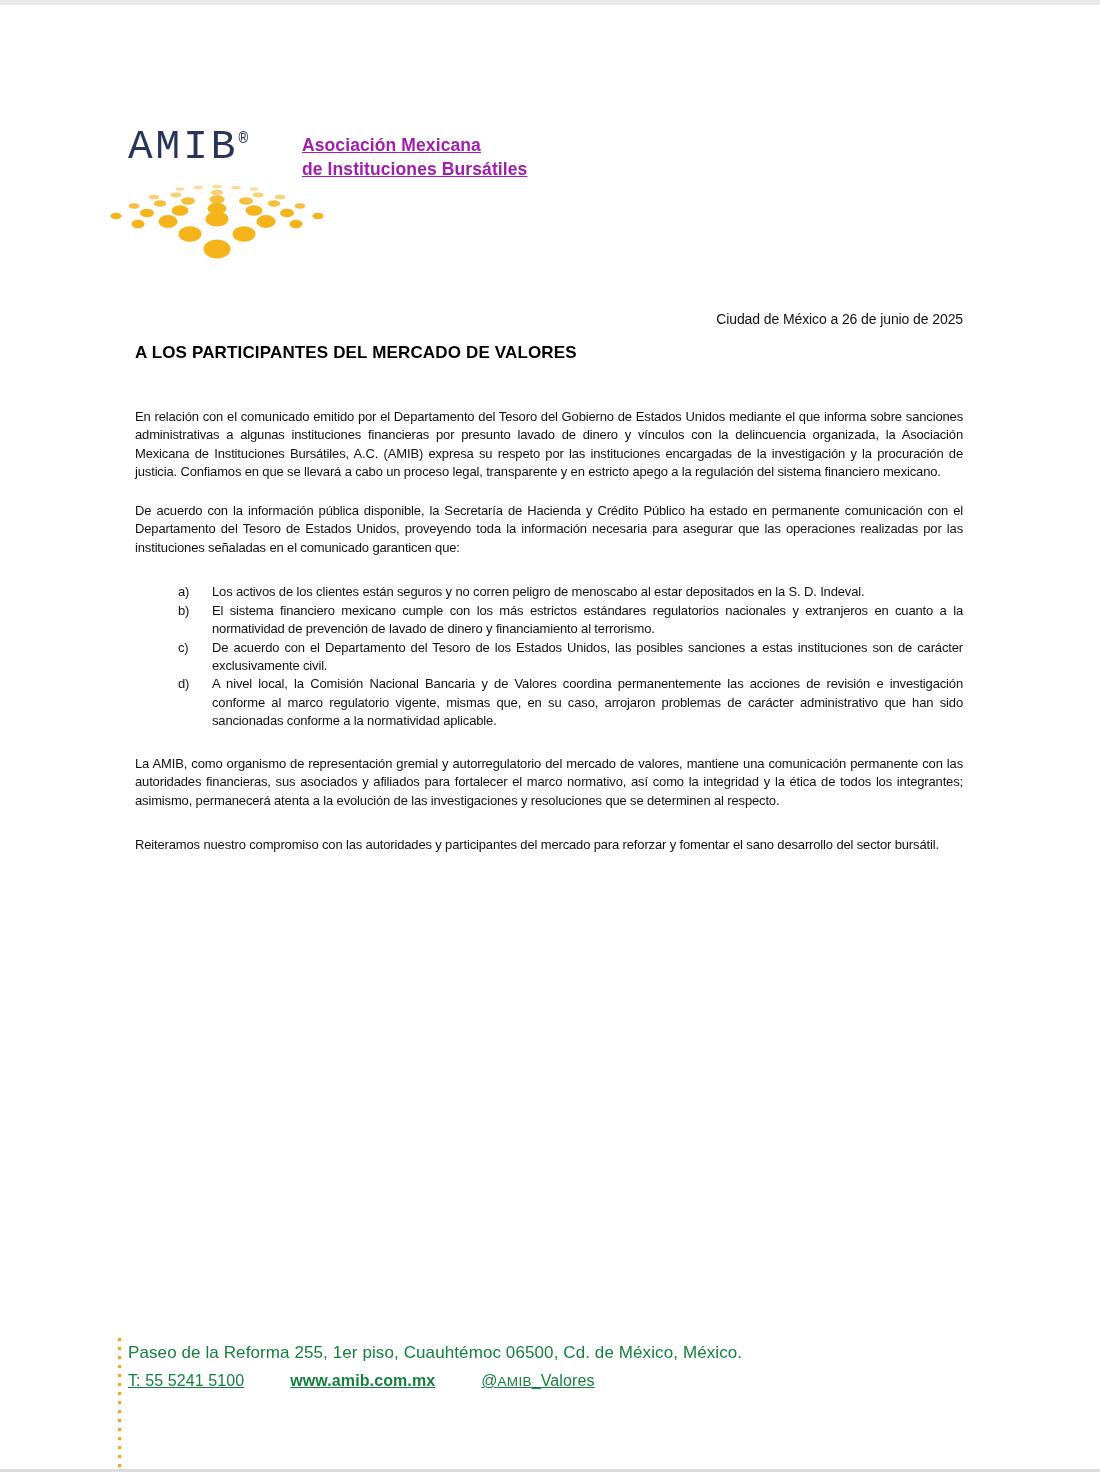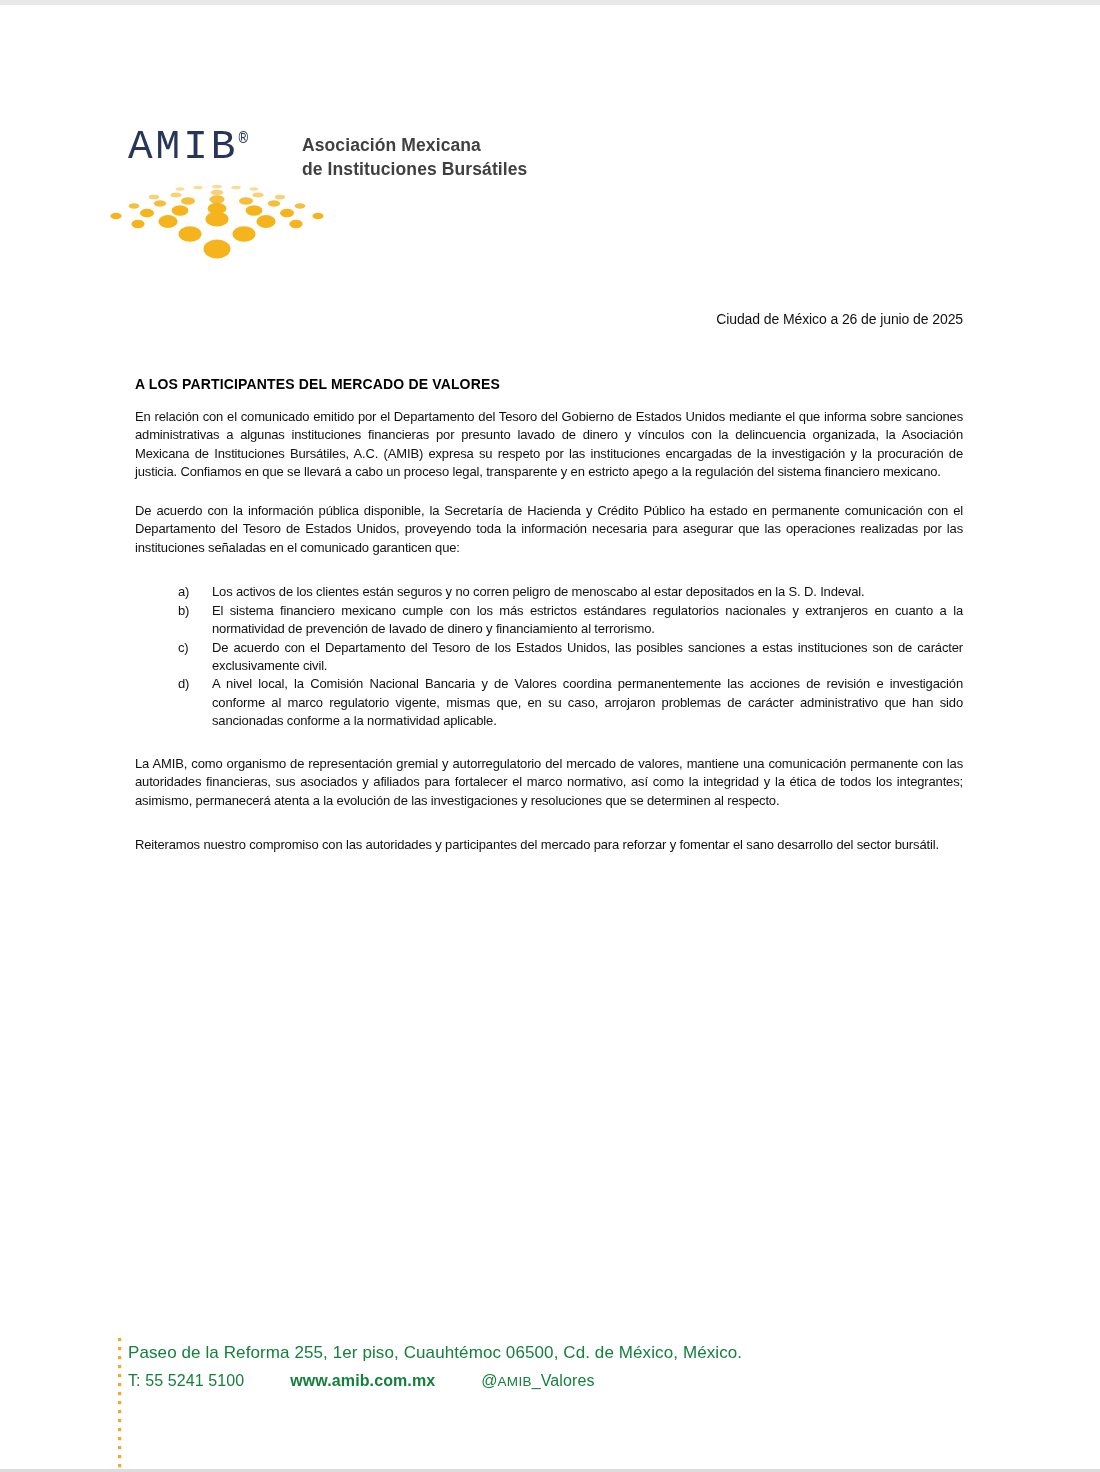--- a/index.html
+++ b/index.html
@@ -44,26 +44,27 @@
   }
   .logo-reg {
     font-size: 16px;
     vertical-align: super;
     letter-spacing: 0;
   }
   .logo-tagline {
     position: absolute;
     left: 182px;
     top: 16px;
-    color: #404040;
+    color: #a21caf;
     font-size: 17.5px;
     font-weight: bold;
     line-height: 1.35;
     white-space: pre-line;
     letter-spacing: 0.1px;
+    text-decoration: underline;
   }
   .dots-art {
     position: absolute;
     left: -12px;
     top: 60px;
     width: 230px;
     height: 85px;
   }
 
   
@@ -73,22 +74,22 @@
     top: 311px;
     width: 828px;
     text-align: right;
     font-size: 14px;
     color: #111111;
     letter-spacing: -0.1px;
   }
   .addressee {
     position: absolute;
     left: 135px;
-    top: 376px;
-    font-size: 14px;
+    top: 343px;
+    font-size: 17px;
     font-weight: bold;
     color: #000000;
     letter-spacing: 0.15px;
   }
   .content {
     position: absolute;
     left: 135px;
     top: 408px;
     width: 828px;
     font-size: 13px;
@@ -139,20 +140,21 @@
   }
   .footer-addr {
     font-size: 17px;
     letter-spacing: 0.1px;
     margin-bottom: 9px;
   }
   .footer-row2 {
     font-size: 16px;
     display: flex;
     align-items: baseline;
+    text-decoration: underline;
   }
   .f-phone { letter-spacing: 0.1px; }
   .f-web {
     font-weight: bold;
     margin-left: 46px;
     letter-spacing: 0.1px;
   }
   .f-social {
     margin-left: 46px;
     letter-spacing: 0.1px;

